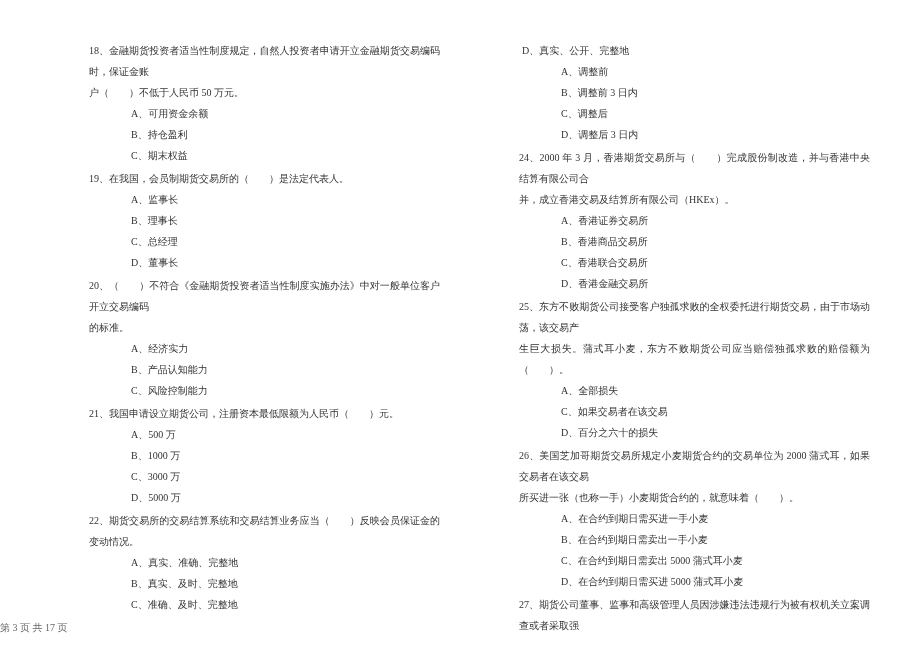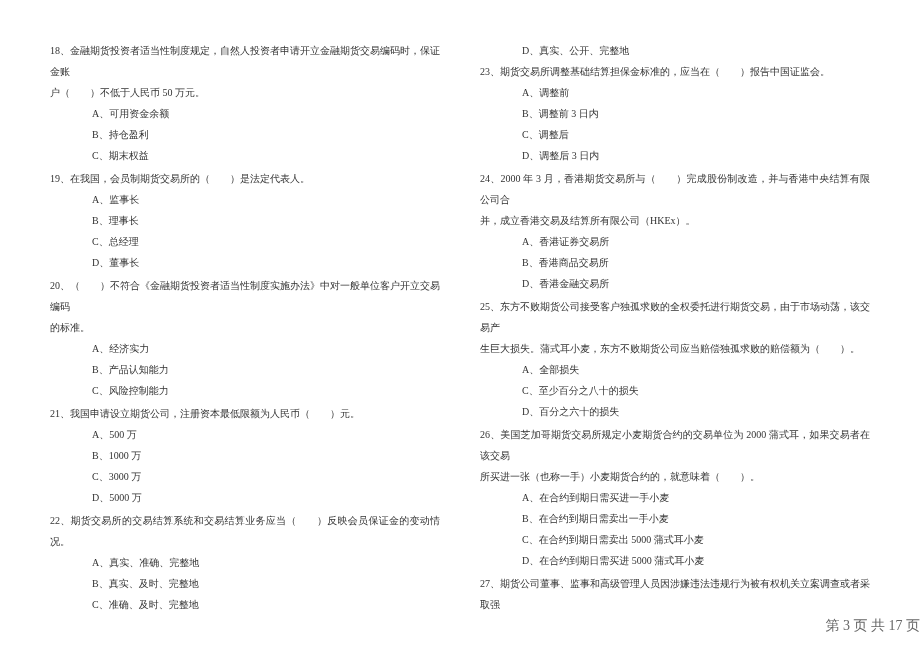--- a/index.html
+++ b/index.html
@@ -16,37 +16,38 @@
     .columns {
       display: flex;
       gap: 40px;
     }
     .column {
       flex: 1;
       line-height: 2.1;
     }
     .question {
       margin-bottom: 2px;
+      margin-left: 39px;
     }
     .question-text {
       text-align: justify;
     }
     .continuation {
       text-align: justify;
     }
     .option {
       padding-left: 42px;
     }
     .footer {
       position: absolute;
       bottom: 15px;
       left: 0;
       right: 0;
-      text-align: right;
-      font-size: 14px;
+      text-align: left;
+      font-size: 10px;
       color: #666;
     }
   </style>
 </head>
 <body>
 
 <div class="columns">
   <div class="column">
 
     <div class="question">
@@ -88,40 +89,40 @@
       <div class="option">C、准确、及时、完整地</div>
     </div>
 
   </div>
 
   <div class="column">
 
     <div class="option">D、真实、公开、完整地</div>
 
     <div class="question">
-      <div class="question-text">23、期货交易所调整基础结算担保金标准的，应当在（　　）报告中国证监会。</div>
       <div class="option">A、调整前</div>
       <div class="option">B、调整前 3 日内</div>
       <div class="option">C、调整后</div>
       <div class="option">D、调整后 3 日内</div>
     </div>
 
     <div class="question">
       <div class="question-text">24、2000 年 3 月，香港期货交易所与（　　）完成股份制改造，并与香港中央结算有限公司合</div>
       <div class="continuation">并，成立香港交易及结算所有限公司（HKEx）。</div>
       <div class="option">A、香港证券交易所</div>
       <div class="option">B、香港商品交易所</div>
+      <div class="option">C、香港联合交易所</div>
       <div class="option">D、香港金融交易所</div>
     </div>
 
     <div class="question">
       <div class="question-text">25、东方不败期货公司接受客户独孤求败的全权委托进行期货交易，由于市场动荡，该交易产</div>
       <div class="continuation">生巨大损失。蒲式耳小麦，东方不败期货公司应当赔偿独孤求败的赔偿额为（　　）。</div>
       <div class="option">A、全部损失</div>
-      <div class="option">C、至少百分之八十的损失</div>
+      <div class="option">C、如果交易者在该交易</div>
       <div class="option">D、百分之六十的损失</div>
     </div>
 
     <div class="question">
       <div class="question-text">26、美国芝加哥期货交易所规定小麦期货合约的交易单位为 2000 蒲式耳，如果交易者在该交易</div>
       <div class="continuation">所买进一张（也称一手）小麦期货合约的，就意味着（　　）。</div>
       <div class="option">A、在合约到期日需买进一手小麦</div>
       <div class="option">B、在合约到期日需卖出一手小麦</div>
       <div class="option">C、在合约到期日需卖出 5000 蒲式耳小麦</div>
       <div class="option">D、在合约到期日需买进 5000 蒲式耳小麦</div>

